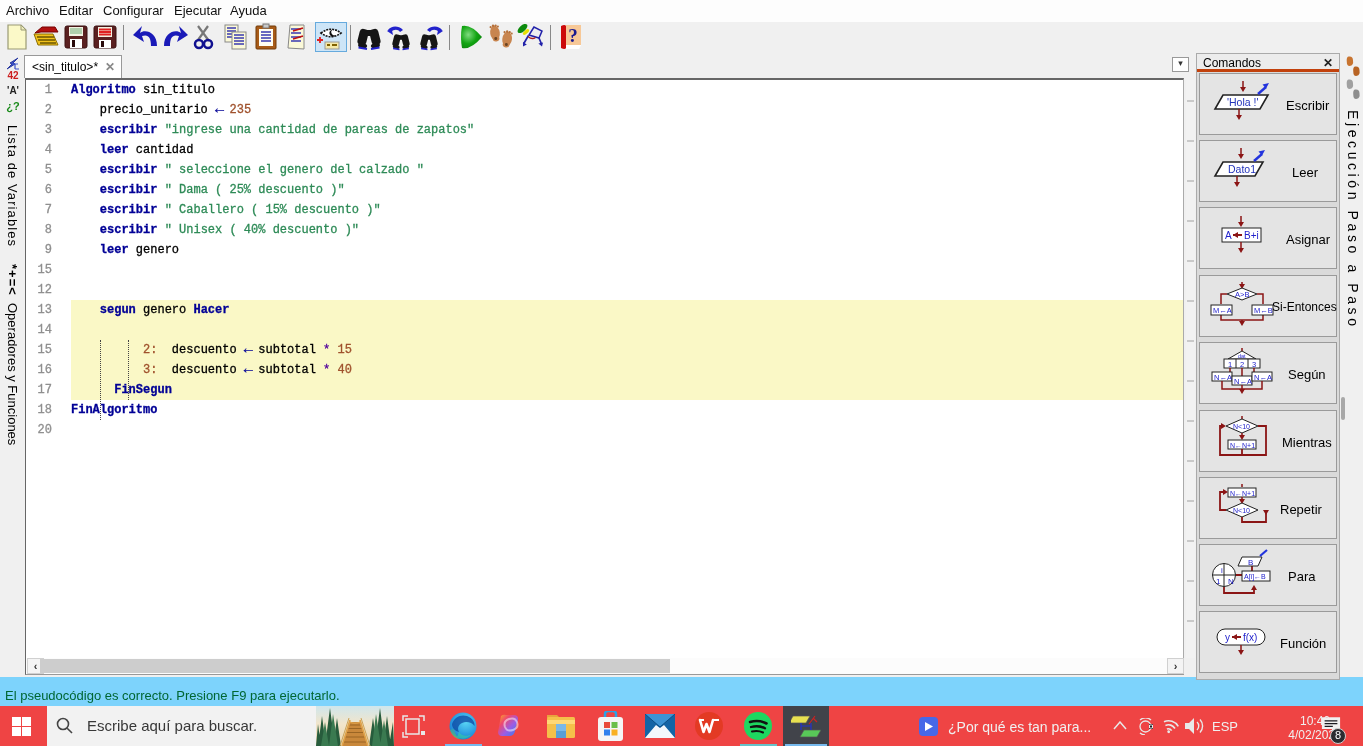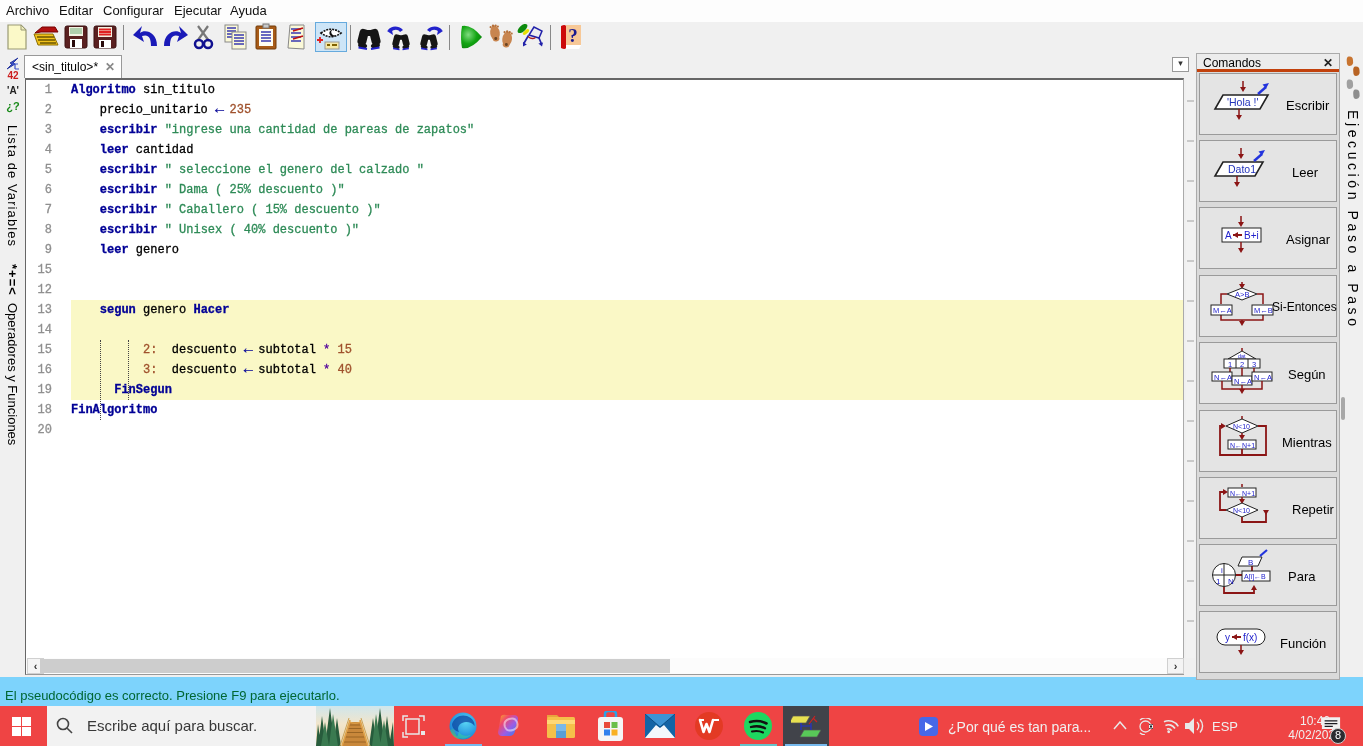--- a/index.html
+++ b/index.html
@@ -256,21 +256,21 @@
 <div class="cl"><span class="ln">6</span><span class="cd">    <span class="kw">escribir</span> <span class="str">" Dama ( 25% descuento )"</span></span></div>
 <div class="cl"><span class="ln">7</span><span class="cd">    <span class="kw">escribir</span> <span class="str">" Caballero ( 15% descuento )"</span></span></div>
 <div class="cl"><span class="ln">8</span><span class="cd">    <span class="kw">escribir</span> <span class="str">" Unisex ( 40% descuento )"</span></span></div>
 <div class="cl"><span class="ln">9</span><span class="cd">    <span class="kw">leer</span> genero</span></div>
 <div class="cl"><span class="ln">15</span></div>
 <div class="cl"><span class="ln">12</span></div>
 <div class="cl hl"><span class="ln">13</span><span class="cd">    <span class="kw">segun</span> genero <span class="kw">Hacer</span></span></div>
 <div class="cl hl"><span class="ln">14</span></div>
 <div class="cl hl"><span class="ln">15</span><span class="cd">          <span class="num">2:</span>  descuento <span class="op">←</span> subtotal <span class="op2">*</span> <span class="num">15</span></span></div>
 <div class="cl hl"><span class="ln">16</span><span class="cd">          <span class="num">3:</span>  descuento <span class="op">←</span> subtotal <span class="op2">*</span> <span class="num">40</span></span></div>
-<div class="cl hl"><span class="ln">19</span><span class="cd">      <span class="kw">FinSegun</span></span></div>
+<div class="cl hl"><span class="ln">17</span><span class="cd">      <span class="kw">FinSegun</span></span></div>
 <div class="cl"><span class="ln">18</span><span class="cd"><span class="kw">FinAlgoritmo</span></span></div>
 <div class="cl"><span class="ln">20</span></div>
 <div class="guide" style="left:74px; top:260px; height:80px;"></div>
 <div class="guide" style="left:102px; top:260px; height:60px;"></div>
 </div>
 
 <div id="hscroll" class="abs">
       <span class="arr" style="left:1px">‹</span>
       <span class="thumb"></span>
       <span class="arr" style="left:1141px">›</span>
@@ -396,21 +396,21 @@
           <path d="M32 2 v3" stroke="#8b1515" stroke-width="1.5"></path>
           <rect x="18" y="6" width="28" height="9" fill="#fff" stroke="#222"></rect>
           <text x="20" y="14" font-size="7" fill="#2222cc" font-family="Liberation Sans">N←N+1</text>
           <path d="M32 15 v4" stroke="#8b1515" stroke-width="1.5"></path>
           <path d="M32 22 l-3 -5 h6 z" fill="#8b1515"></path>
           <path d="M32 21 L48 28 L32 35 L16 28 z" fill="#fff" stroke="#222"></path>
           <text x="23" y="31" font-size="7" fill="#2222cc" font-family="Liberation Sans">N&lt;10</text>
           <path d="M16 28 h-6 v-18 h6 M32 35 v5 h24 v-10" stroke="#8b1515" stroke-width="1.8" fill="none"></path>
           <path d="M18 10 l-5 -3 v6 z M56 33 l-3 -5 h6 z" fill="#8b1515"></path>
         </svg>
-    <span class="lbl" style="left:92px">Repetir</span>
+    <span class="lbl" style="left:80px">Repetir</span>
   </div>
   <div class="cbtn" style="top:490px">
     <svg width="64" height="52" viewBox="0 0 64 52">
           <path d="M14 38 v6 h30 v-4 M26 26 h6 M42 17 v5" stroke="#8b1515" stroke-width="1.8" fill="none"></path>
           <path d="M44 36 l-3 5 h6 z" fill="#8b1515"></path>
           <circle cx="14" cy="26" r="11.5" fill="#fff" stroke="#222"></circle>
           <path d="M14 14.5 v23 M2.5 26 h23" stroke="#222"></path>
           <text x="11" y="24" font-size="8" fill="#2222cc" font-family="Liberation Sans">i</text>
           <text x="6" y="35" font-size="8" fill="#2222cc" font-family="Liberation Sans">1</text>
           <text x="18" y="35" font-size="8" fill="#2222cc" font-family="Liberation Sans">N</text>

